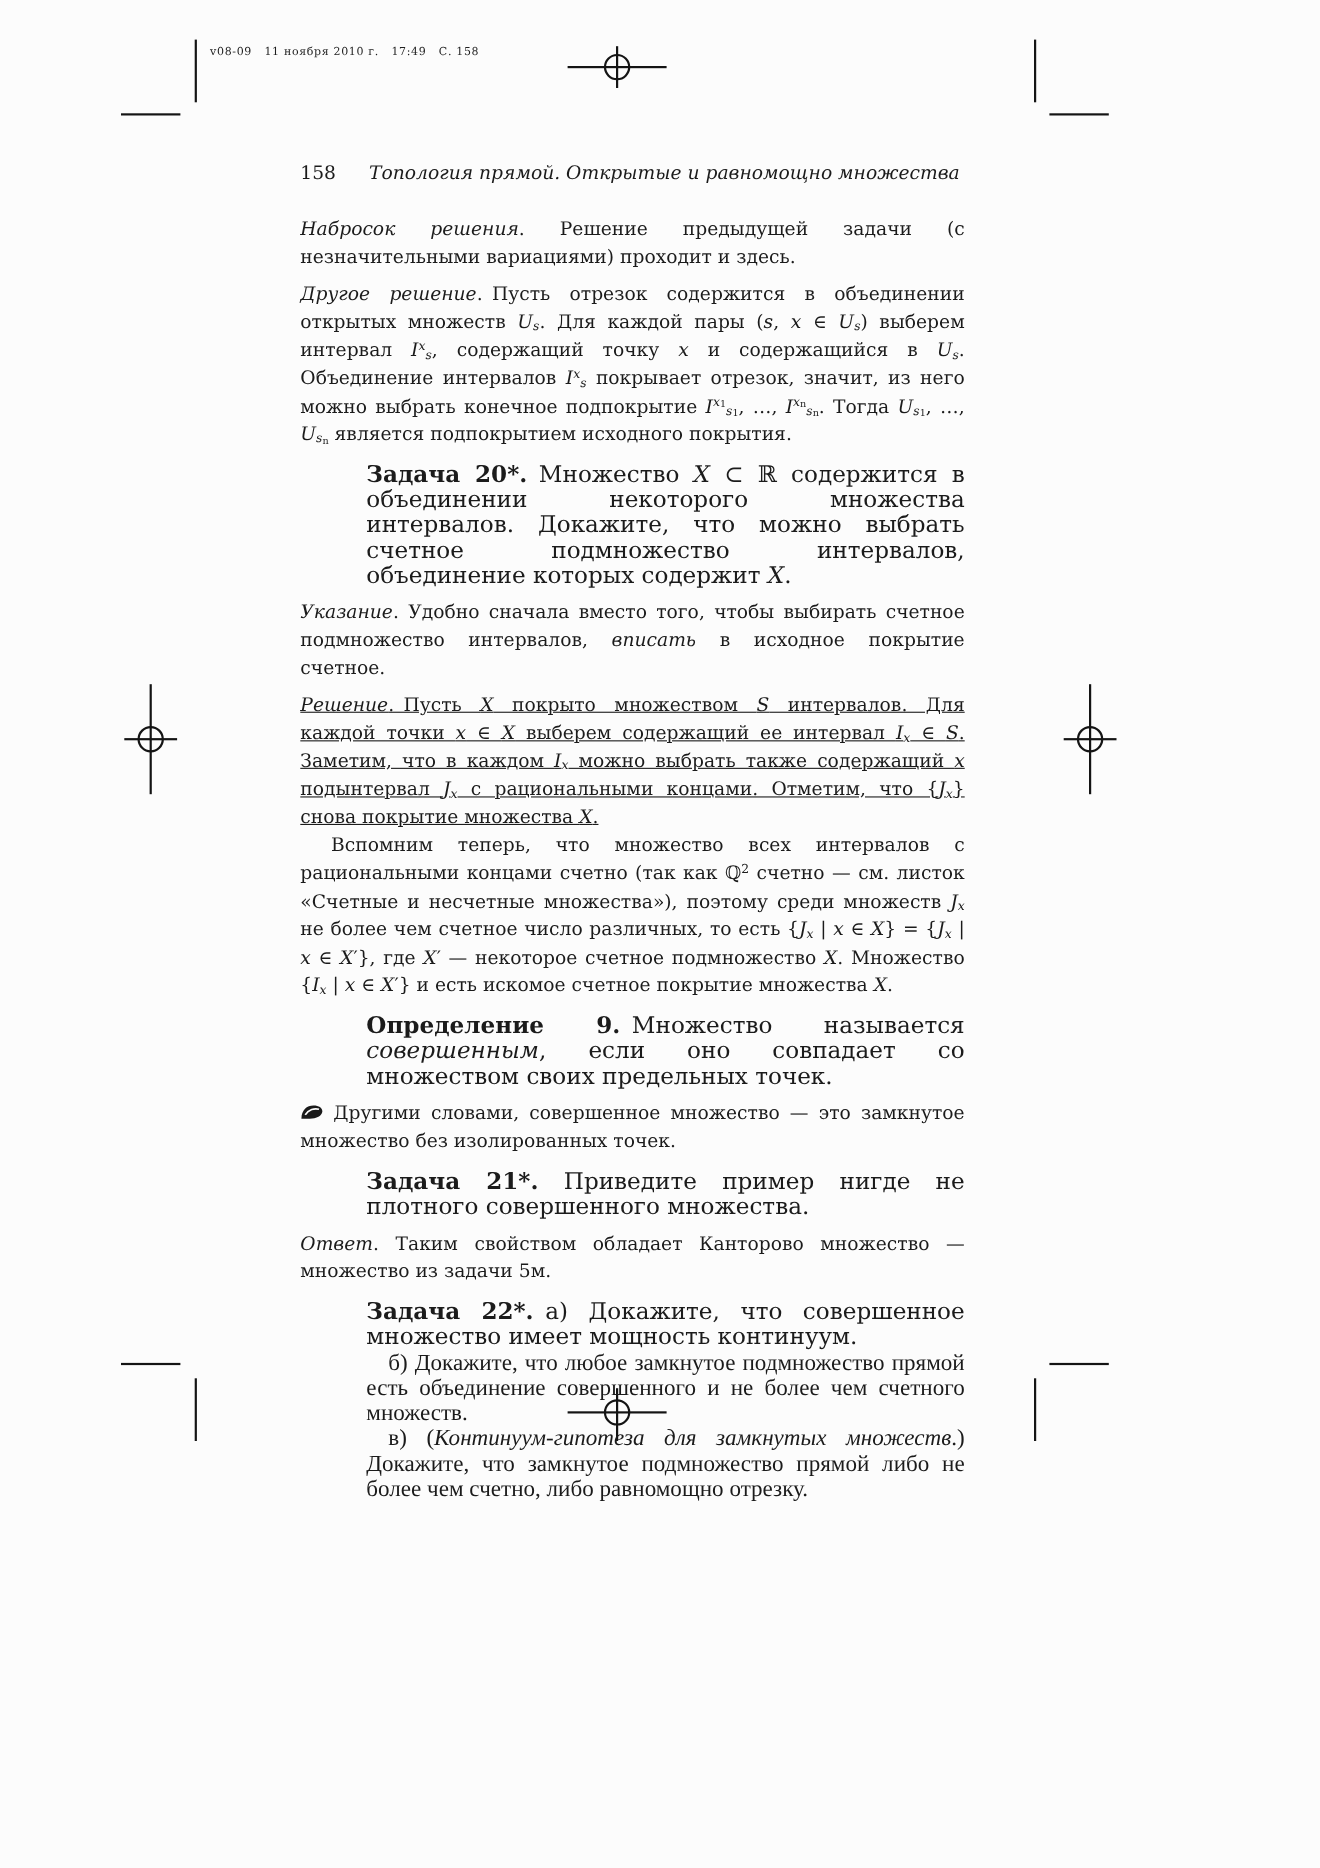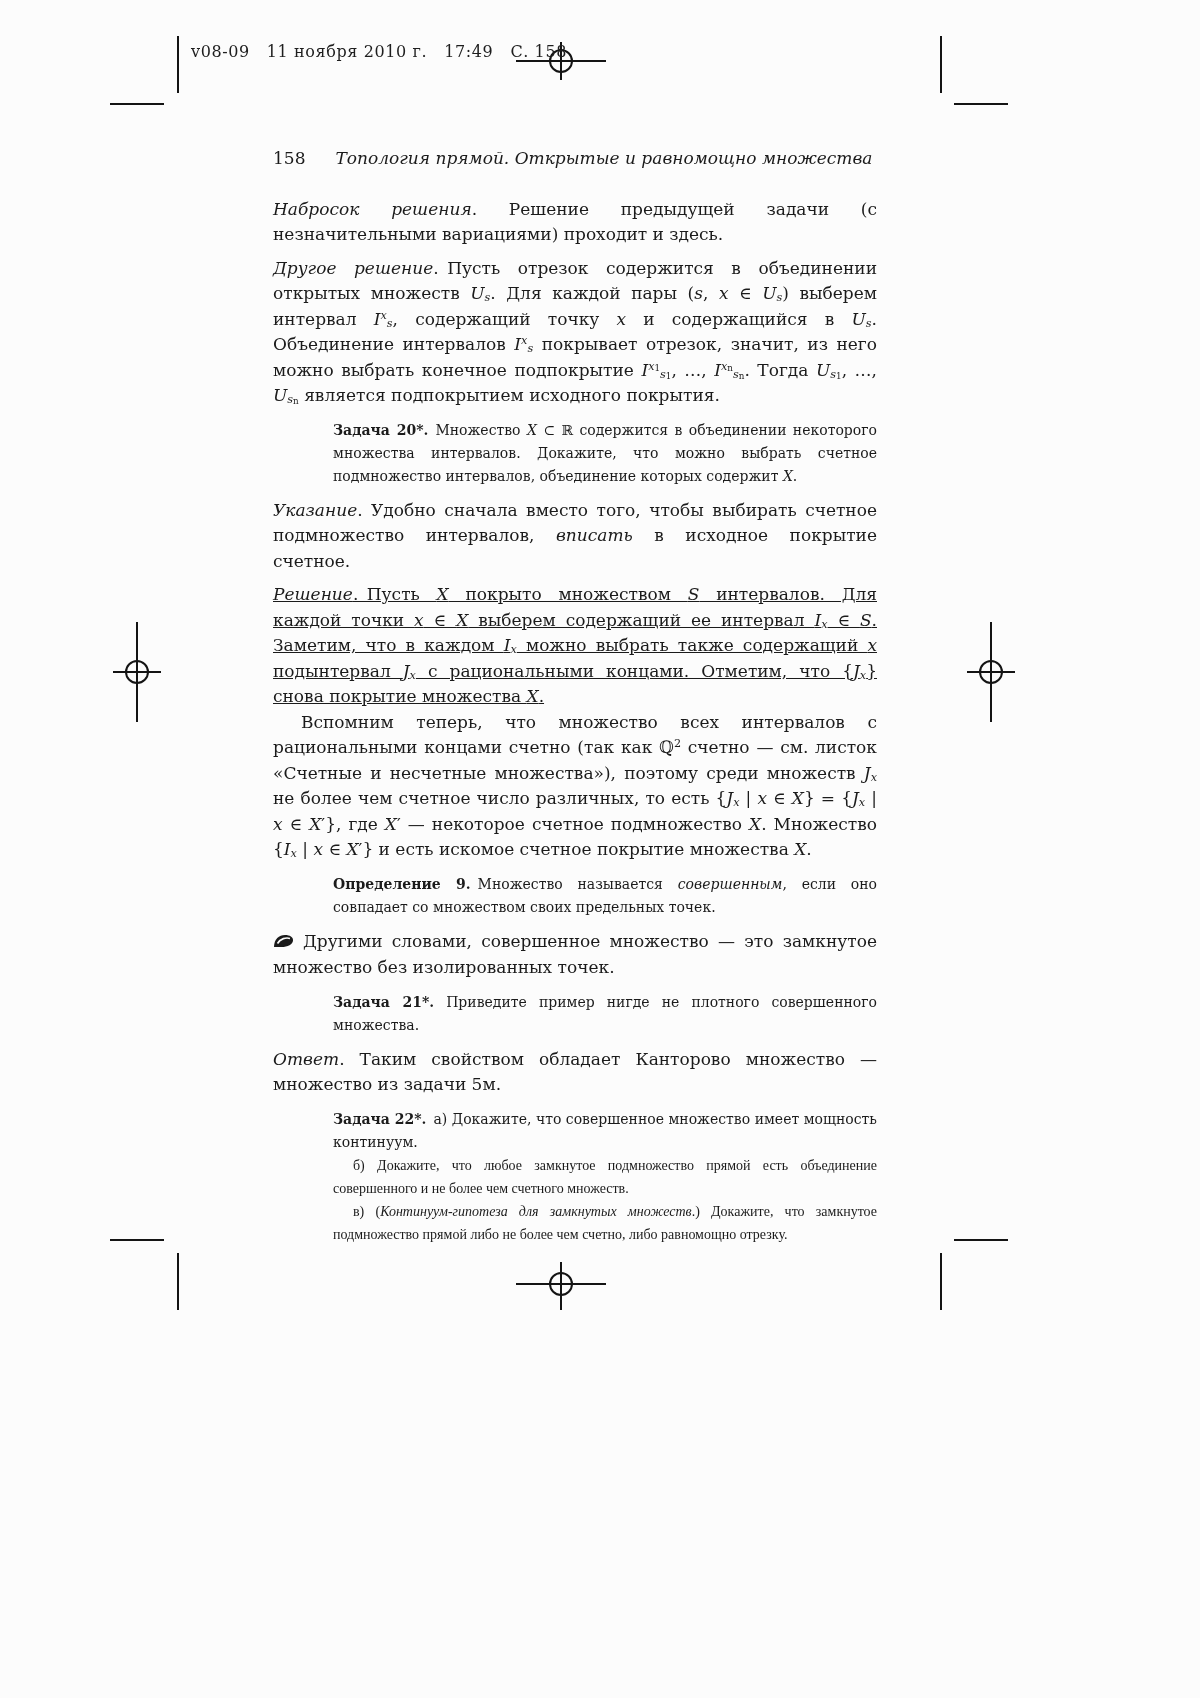--- a/index.html
+++ b/index.html
@@ -12,41 +12,41 @@
     overflow: hidden;
   }
   
   .hline { position: absolute; height: 2px; background: #141414; }
   .vline { position: absolute; width: 2px; background: #141414; }
   .ring  { position: absolute; width: 20px; height: 20px; border: 2px solid #141414;
            border-radius: 50%; background: transparent; }
   
   .slug {
     position: absolute; left: 191px; top: 42px;
-    font-size: 16px; letter-spacing: 0.6px; color: #1e1e1e;
+    font-size: 10px; letter-spacing: 0.6px; color: #1e1e1e;
     white-space: pre;
   }
   
   .content {
     position: absolute; left: 273px; top: 146px; width: 604px;
     font-size: 17px; line-height: 25.5px;
     text-align: justify;
     hyphens: auto;
   }
   .running-head {
     display: flex; align-items: flex-start; gap: 30px;
     margin: 0 0 25px 0; text-align: left;
   }
   .running-title { font-style: italic; }
   p { margin: 0 0 8px 0; }
   p.nogap { margin-bottom: 0; text-decoration: underline; }
   .indent { text-indent: 28px; }
   .task {
     margin: 10px 0 10px 60px;
-    font-size: 14px; line-height: 23px;
+    font-size: 21px; line-height: 23px;
   }
   .task p { margin: 0; }
   .task .sub { text-indent: 20px; font-family: Liberation Serif, serif; }
   i { font-style: italic; }
   b { font-weight: bold; }
   sup { font-size: 66%; line-height: 0; vertical-align: 0.5em; }
   sub { font-size: 66%; line-height: 0; vertical-align: -0.22em; }
   sup sub, sub sub { font-size: 78%; vertical-align: -0.15em; }
   .remark-icon {
     display: inline-block; vertical-align: -1px; margin-right: 9px;

